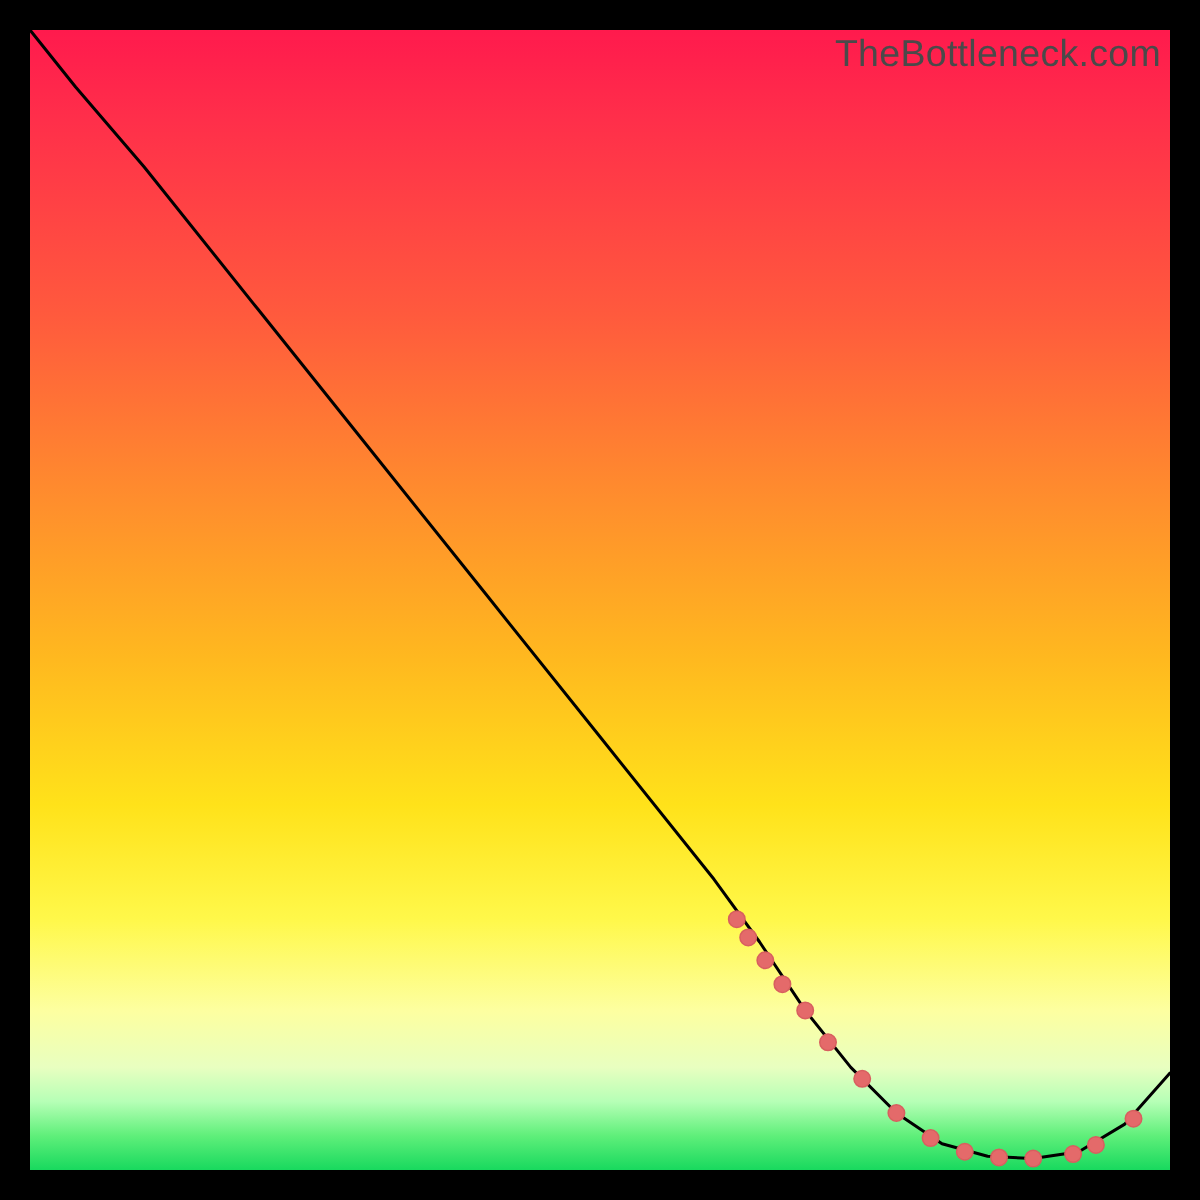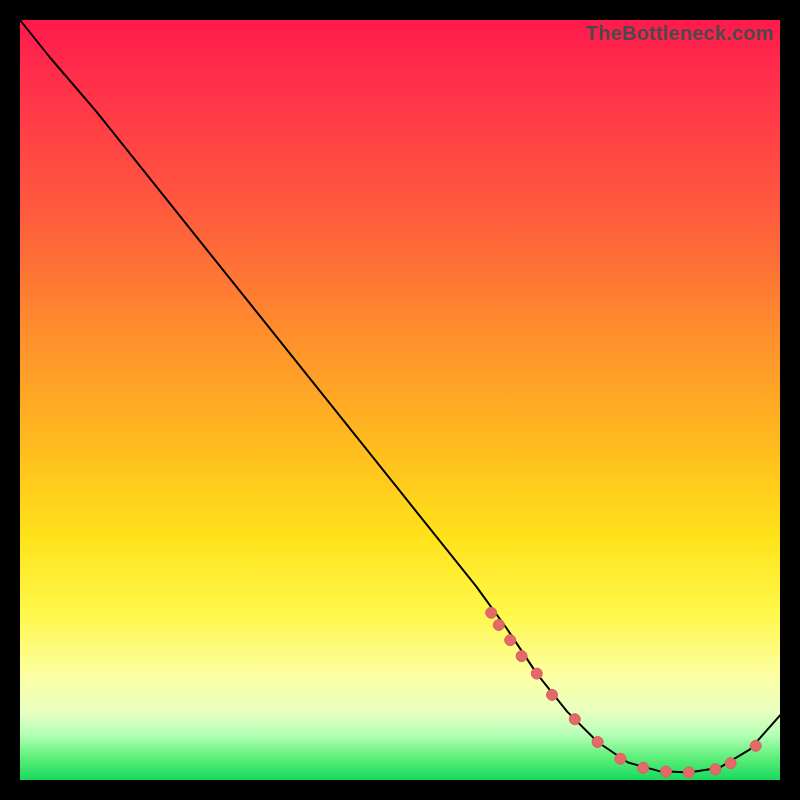--- a/index.html
+++ b/index.html
@@ -38,22 +38,22 @@
       #b6ffb6 94%,
       #5fef7a 97%,
       #18d95e 100%
     );
   }
   .watermark {
     position: absolute;
     top: 2px;
     right: 6px;
     color: #4a4a4a;
-    font-size: 20px;
-    font-weight: 700;
+    font-size: 25px;
+    font-weight: 400;
     letter-spacing: 0.2px;
     user-select: none;
   }
   svg.overlay {
     position: absolute;
     left: 0;
     top: 0;
     width: 760px;
     height: 760px;
     overflow: visible;

